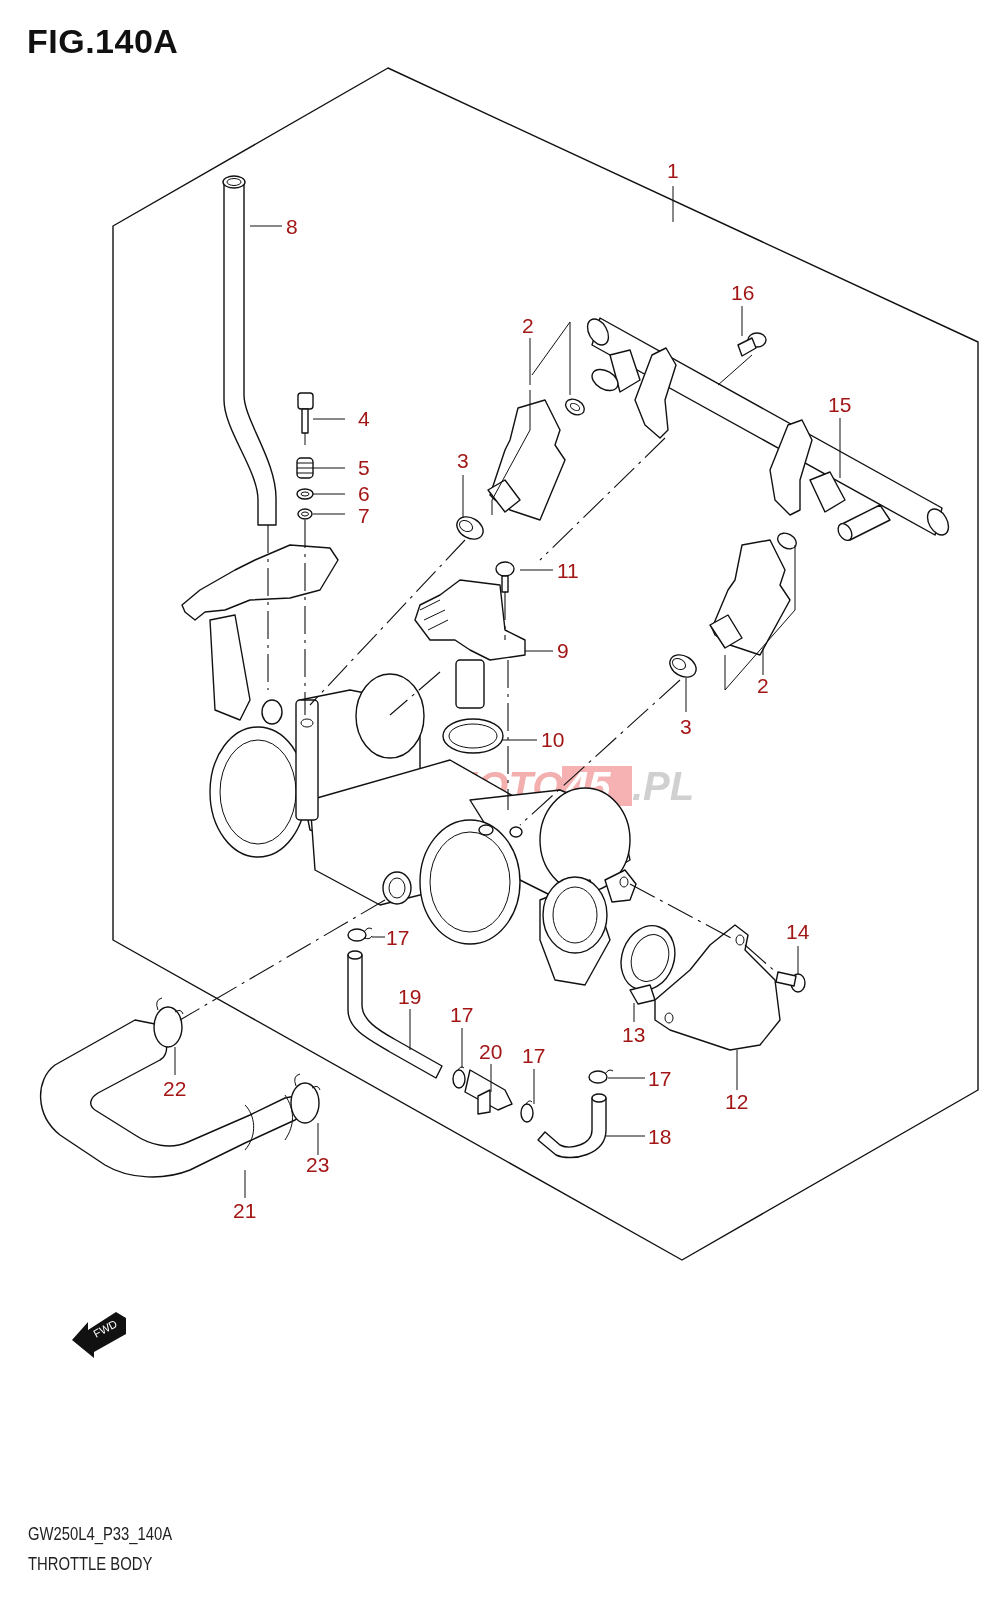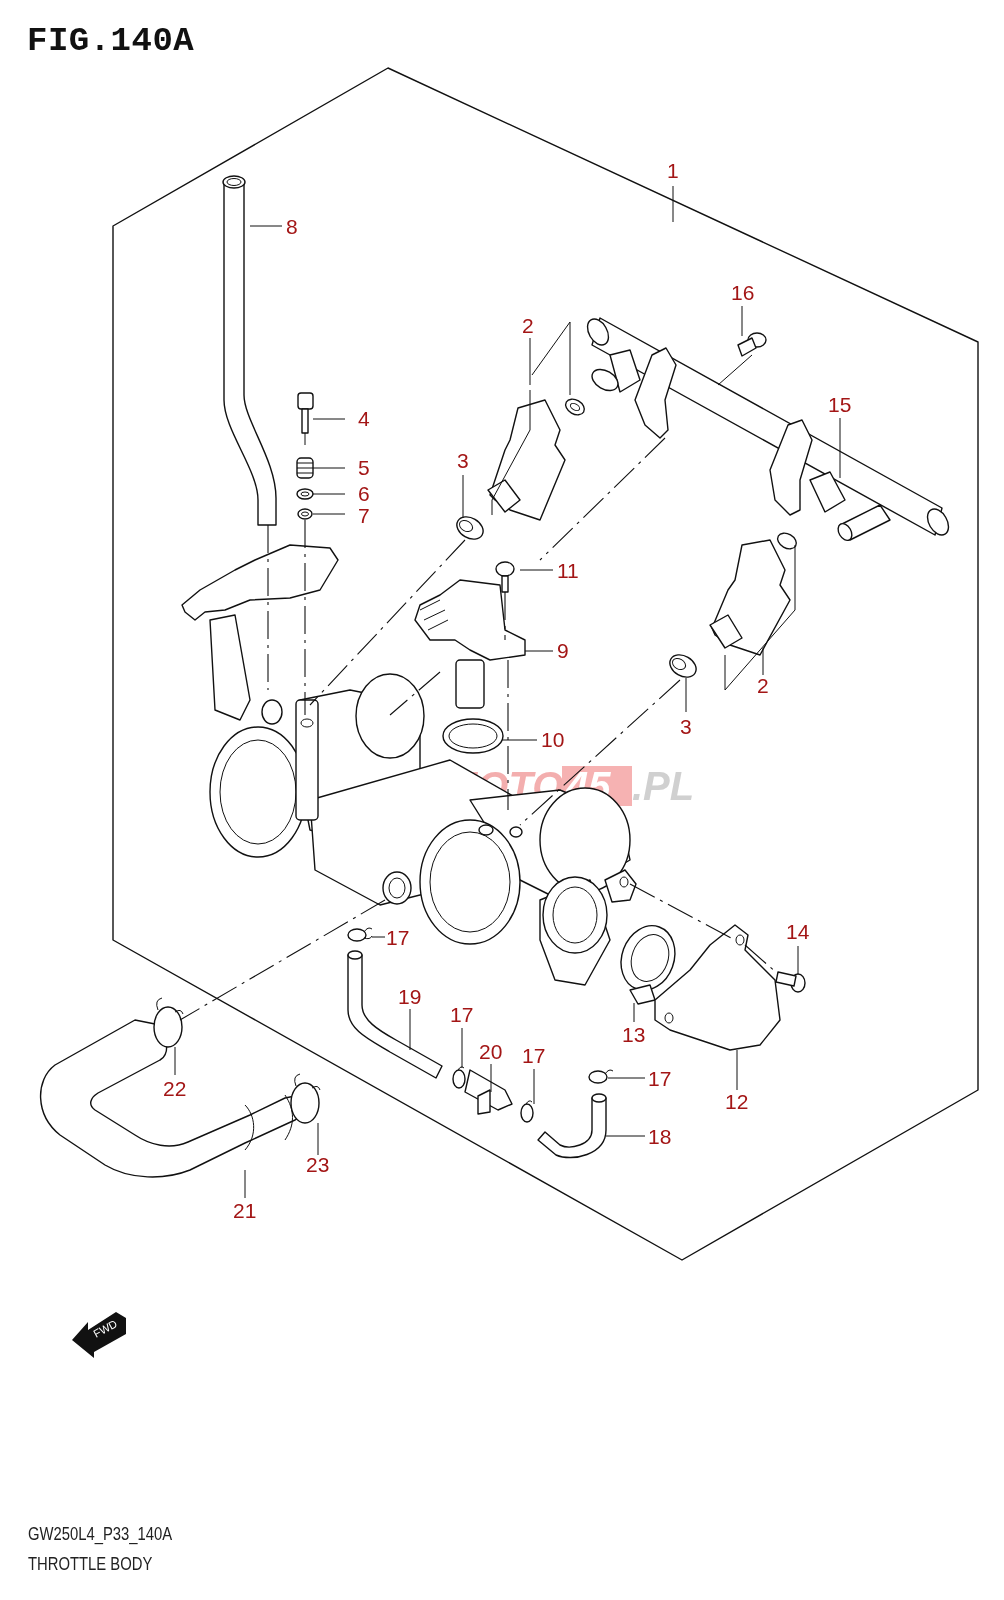--- a/index.html
+++ b/index.html
@@ -1,17 +1,17 @@
 <!DOCTYPE html>
 <html><head>
 <meta charset="utf-8">
 <style>
   html, body { margin:0; padding:0; background:#ffffff; }
   body { width:1004px; height:1600px; position:relative; overflow:hidden; font-family:"Liberation Sans", sans-serif; }
-  .fig-title { position:absolute; left:27px; top:22px; font-family:Liberation Mono, monospace; font-weight:bold; font-size:34px; color:#111; letter-spacing:0.5px; }
+  .fig-title { position:absolute; left:27px; top:22px; font-family:Liberation Sans, sans-serif; font-weight:bold; font-size:34px; color:#111; letter-spacing:0.5px; }
   .footer { position:absolute; left:28px; font-family:"Liberation Sans", sans-serif; font-size:19px; color:#222; transform:scaleX(0.78); transform-origin:left center; }
   .footer.code { top:1523px; }
   .footer.name { top:1553px; }
   svg.diagram { position:absolute; left:0; top:0; }
   .ln { fill:none; stroke:#111; stroke-width:1.4; stroke-linecap:round; stroke-linejoin:round; }
   .thin { fill:none; stroke:#111; stroke-width:1; }
   .dash { fill:none; stroke:#111; stroke-width:1.1; stroke-dasharray:28 6 3 6; }
   .part { fill:#fff; stroke:#111; stroke-width:1.4; stroke-linejoin:round; }
   .callout-num { font-family:"Liberation Sans", sans-serif; font-size:21px; fill:#a31616; }
   .leader { stroke:#111; stroke-width:1; fill:none; }

